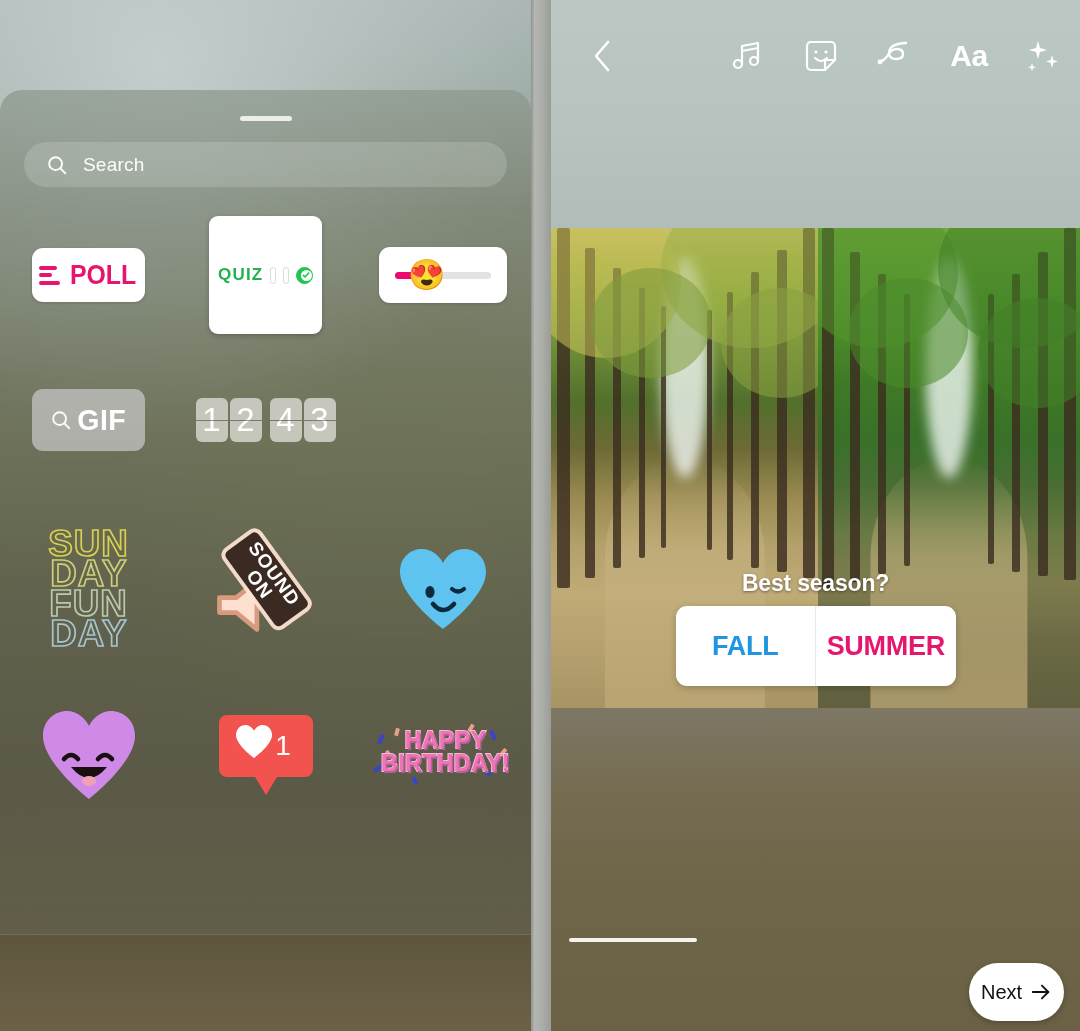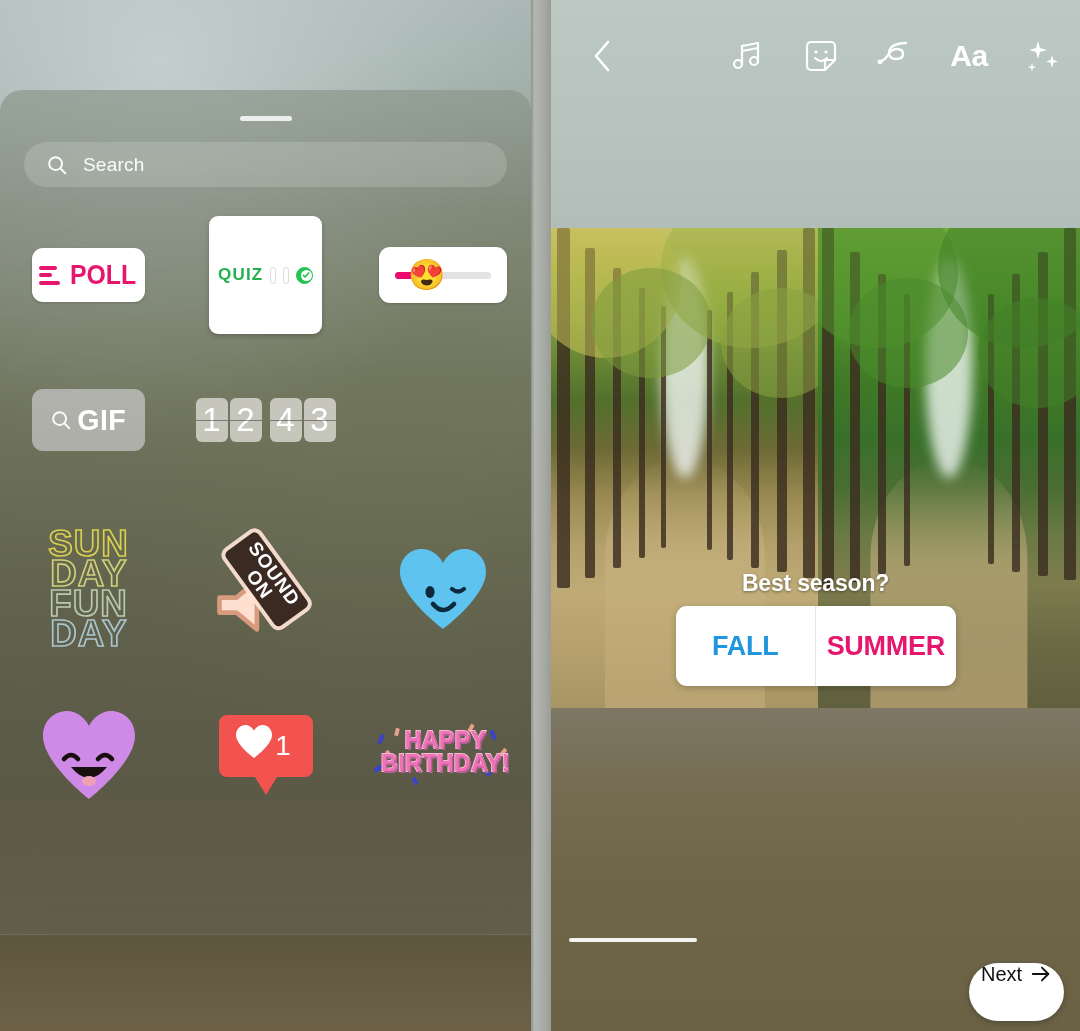--- a/index.html
+++ b/index.html
@@ -304,21 +304,21 @@
   .poll-ans.left{color:#2196e0;border-right:1.5px solid #e8e8e8;}
   .poll-ans.right{color:#e6156d;}
 
   
   .home-ind{
     position:absolute;left:18px;top:938px;width:128px;height:4px;border-radius:2px;
     background:rgba(255,255,255,.92);
   }
   .next-btn{
     position:absolute;right:16px;top:963px;width:95px;height:58px;border-radius:29px;
-    background:#fff;display:flex;justify-content:center;gap:8px;
+    background:#fff;display:flex;align-items:center;justify-content:center;gap:8px;
     box-shadow:0 2px 6px rgba(0,0,0,.25);
   }
   .next-label{color:#111;font-size:20px;font-weight:400;}
   .next-arrow{width:22px;height:22px;}
 </style>
 </head>
 <body>
 
 <div class="root">
 

